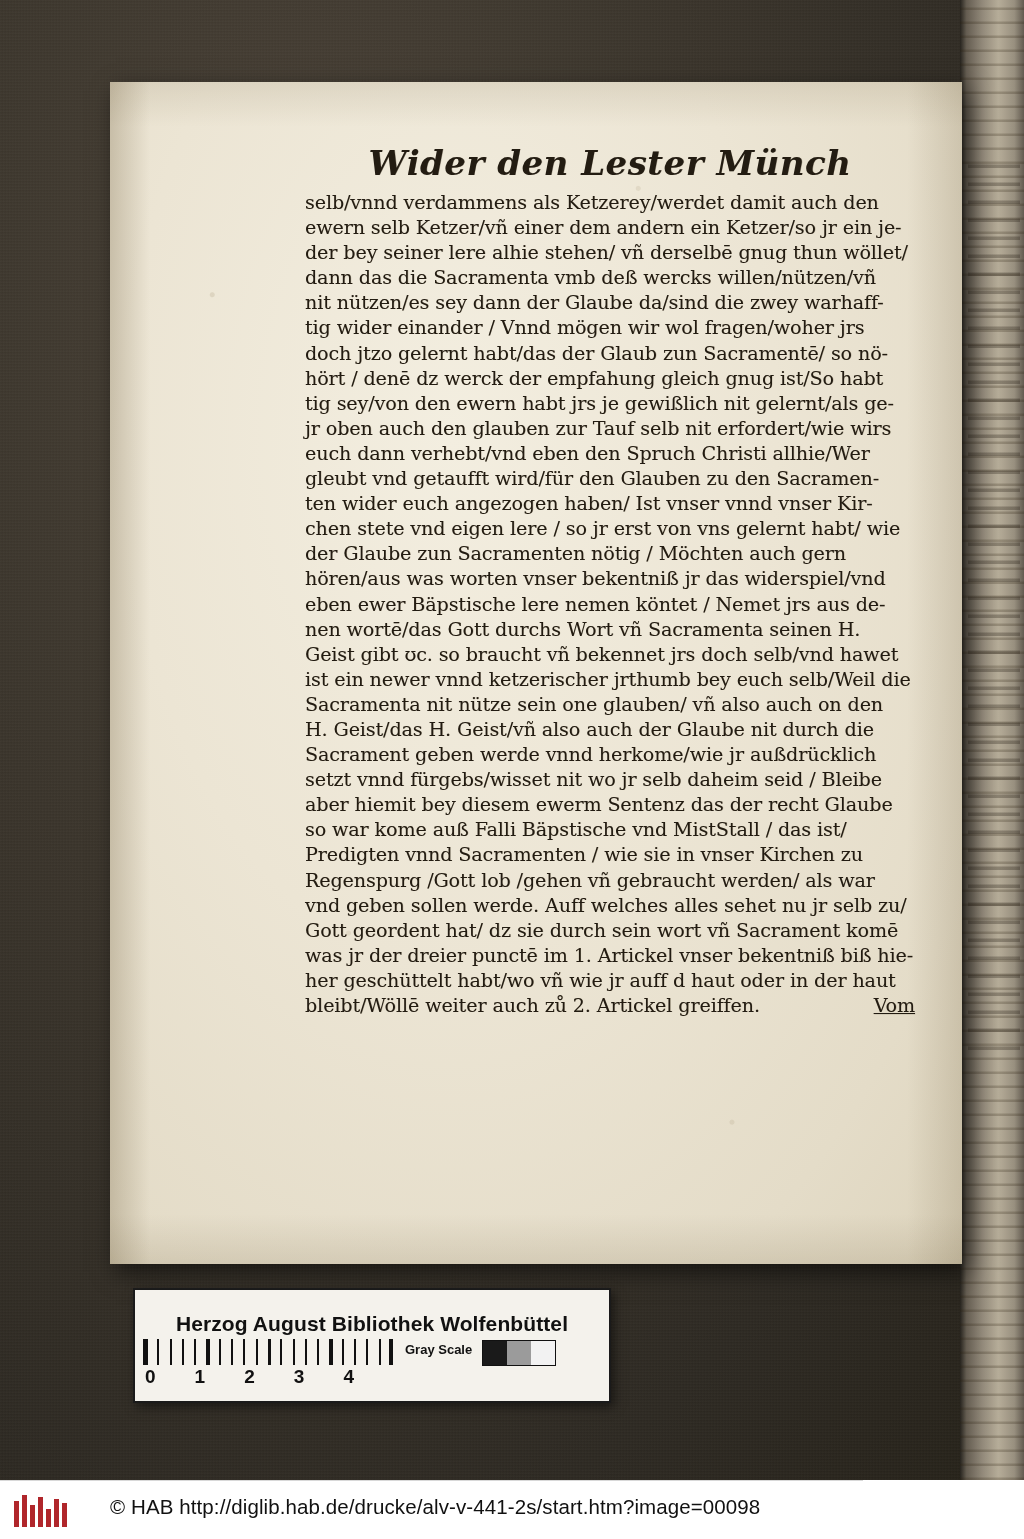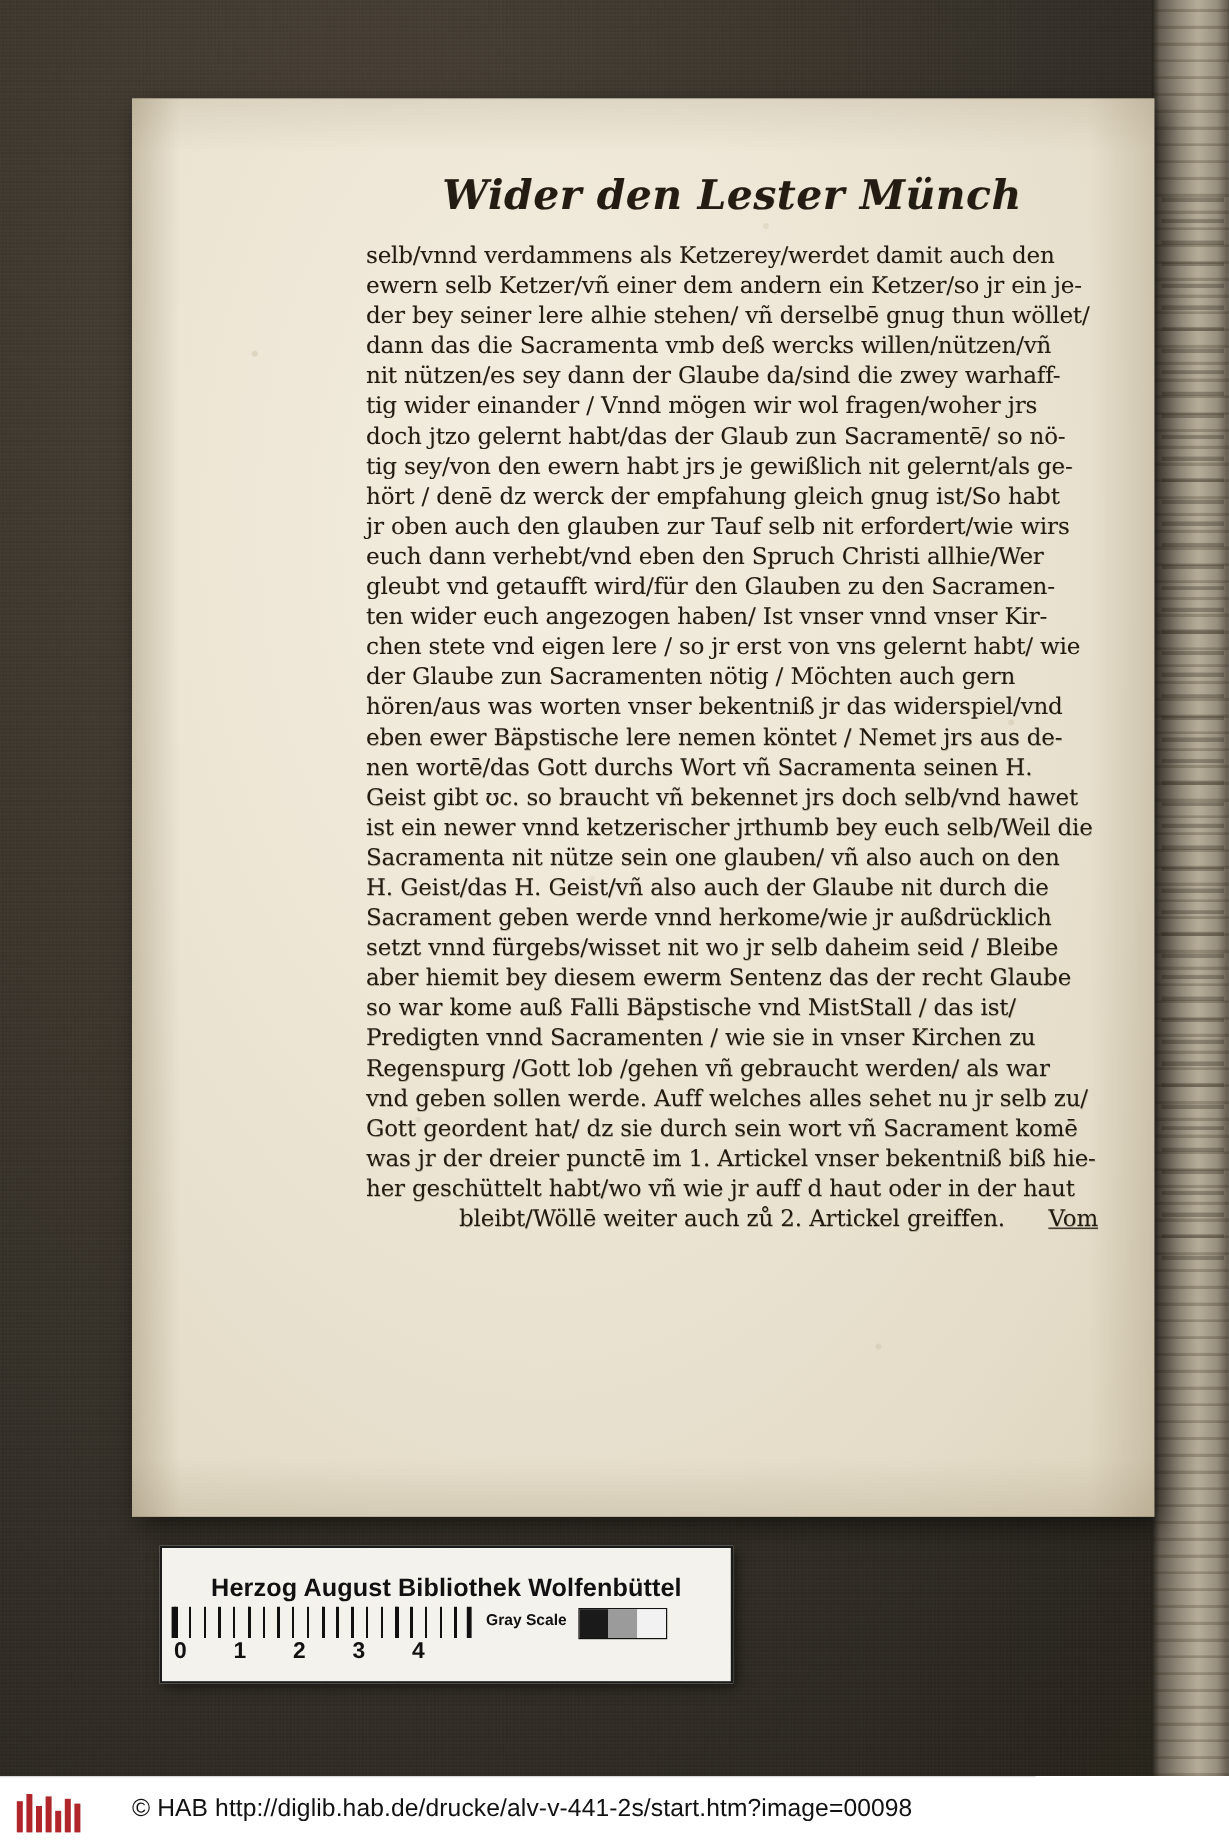--- a/index.html
+++ b/index.html
@@ -102,38 +102,37 @@
     left: 195px;
     top: 60px;
     width: 610px;
   }
   #running-head {
     text-align: center;
     font-size: 34px;
     line-height: 42px;
     letter-spacing: 0.5px;
     color: #231c12;
-    margin-bottom: 16px;
+    margin-bottom: 6px;
     font-family: "DejaVu Serif", serif;
     font-weight: 700;
     font-style: italic;
     text-shadow: 0.4px 0.4px 0 rgba(60,45,25,0.35);
   }
   .body-line {
     font-family: "DejaVu Serif", serif;
     font-size: 19.1px;
     line-height: 25.1px;
     color: #221b11;
     white-space: nowrap;
     letter-spacing: -0.1px;
     text-shadow: 0.35px 0.35px 0 rgba(70,52,28,0.30);
   }
   .body-line.last {
     position: relative;
-    text-align: center;
   }
   #catchword {
     position: absolute;
     right: 0;
     top: 0;
     font-family: "DejaVu Serif", serif;
     font-size: 19.1px;
     color: #221b11;
     text-decoration: underline;
   }
@@ -281,22 +280,22 @@
   <div id="text-block">
     <div id="running-head">Wider den Lester Münch</div>
 
     <div class="body-line">selb/vnnd verdammens als Ketzerey/werdet damit auch den</div>
     <div class="body-line">ewern selb Ketzer/vñ einer dem andern ein Ketzer/so jr ein je-</div>
     <div class="body-line">der bey seiner lere alhie stehen/ vñ derselbē gnug thun wöllet/</div>
     <div class="body-line">dann das die Sacramenta vmb deß wercks willen/nützen/vñ</div>
     <div class="body-line">nit nützen/es sey dann der Glaube da/sind die zwey warhaff-</div>
     <div class="body-line">tig wider einander / Vnnd mögen wir wol fragen/woher jrs</div>
     <div class="body-line">doch jtzo gelernt habt/das der Glaub zun Sacramentē/ so nö-</div>
+    <div class="body-line">hört / denē dz werck der empfahung gleich gnug ist/So habt</div>
     <div class="body-line">tig sey/von den ewern habt jrs je gewißlich nit gelernt/als ge-</div>
-    <div class="body-line">hört / denē dz werck der empfahung gleich gnug ist/So habt</div>
     <div class="body-line">jr oben auch den glauben zur Tauf selb nit erfordert/wie wirs</div>
     <div class="body-line">euch dann verhebt/vnd eben den Spruch Christi allhie/Wer</div>
     <div class="body-line">gleubt vnd getaufft wird/für den Glauben zu den Sacramen-</div>
     <div class="body-line">ten wider euch angezogen haben/ Ist vnser vnnd vnser Kir-</div>
     <div class="body-line">chen stete vnd eigen lere / so jr erst von vns gelernt habt/ wie</div>
     <div class="body-line">der Glaube zun Sacramenten nötig / Möchten auch gern</div>
     <div class="body-line">hören/aus was worten vnser bekentniß jr das widerspiel/vnd</div>
     <div class="body-line">eben ewer Bäpstische lere nemen köntet / Nemet jrs aus de-</div>
     <div class="body-line">nen wortē/das Gott durchs Wort vñ Sacramenta seinen H.</div>
     <div class="body-line">Geist gibt ʊc. so braucht vñ bekennet jrs doch selb/vnd hawet</div>

